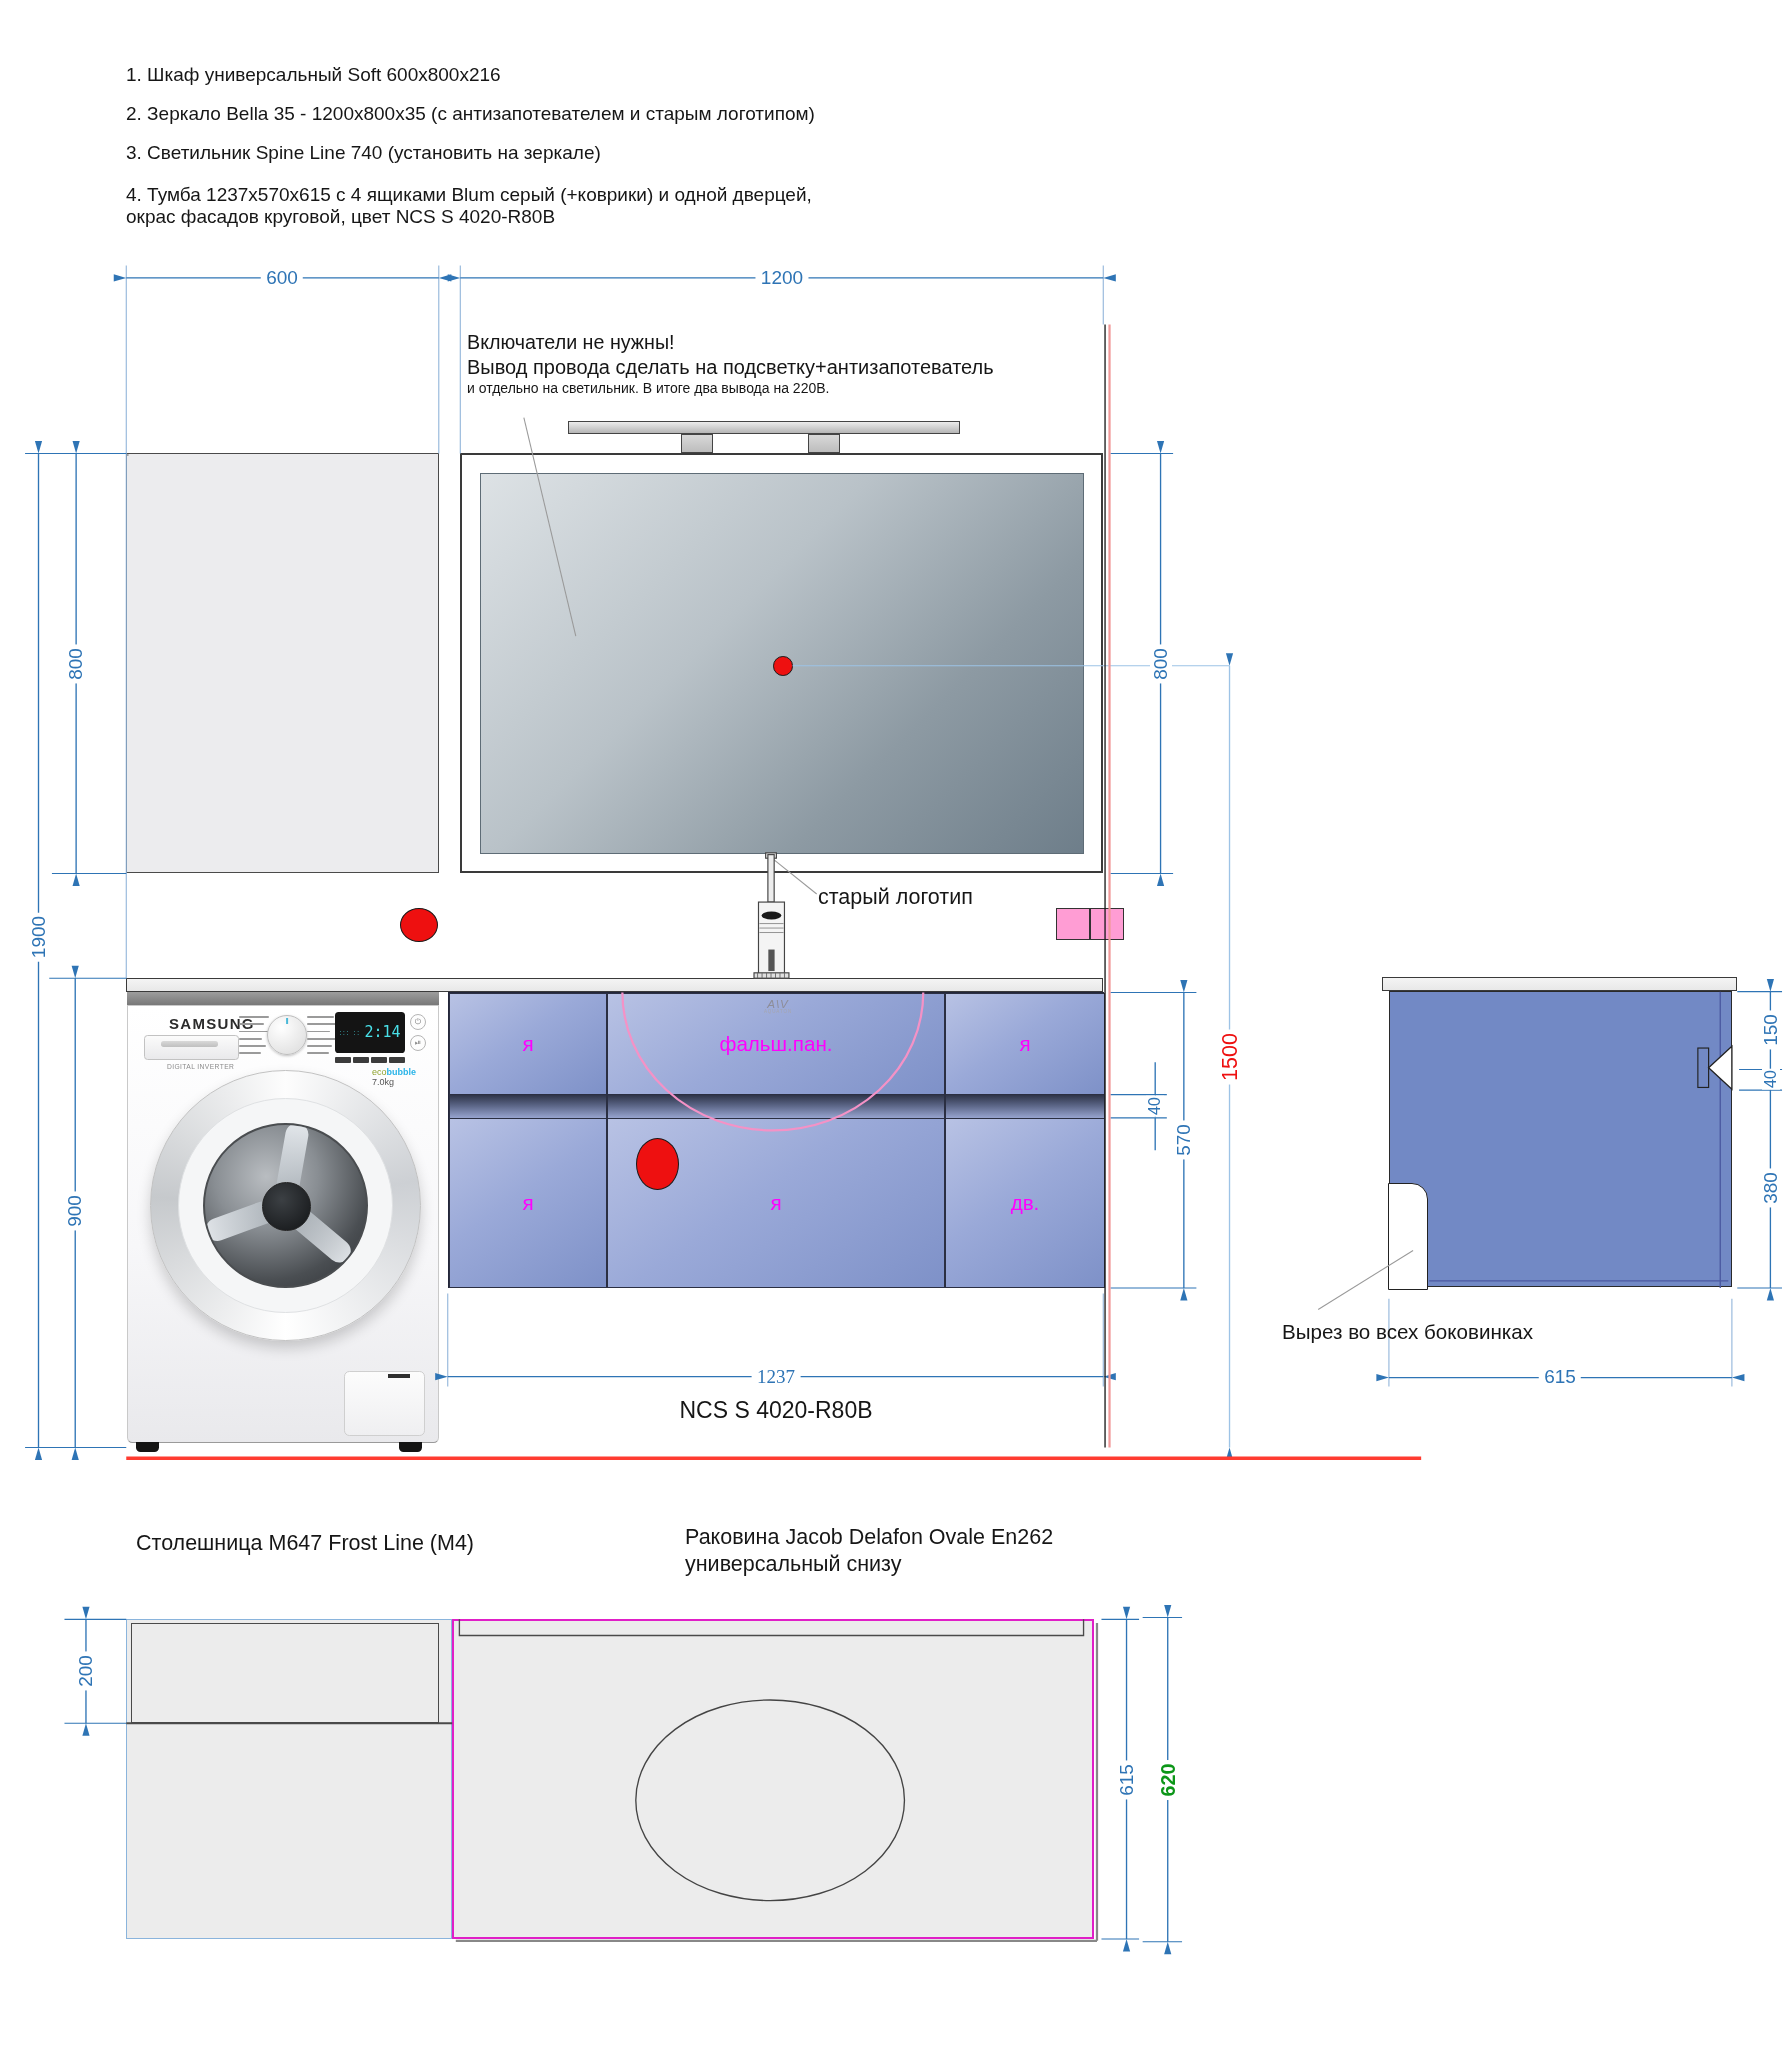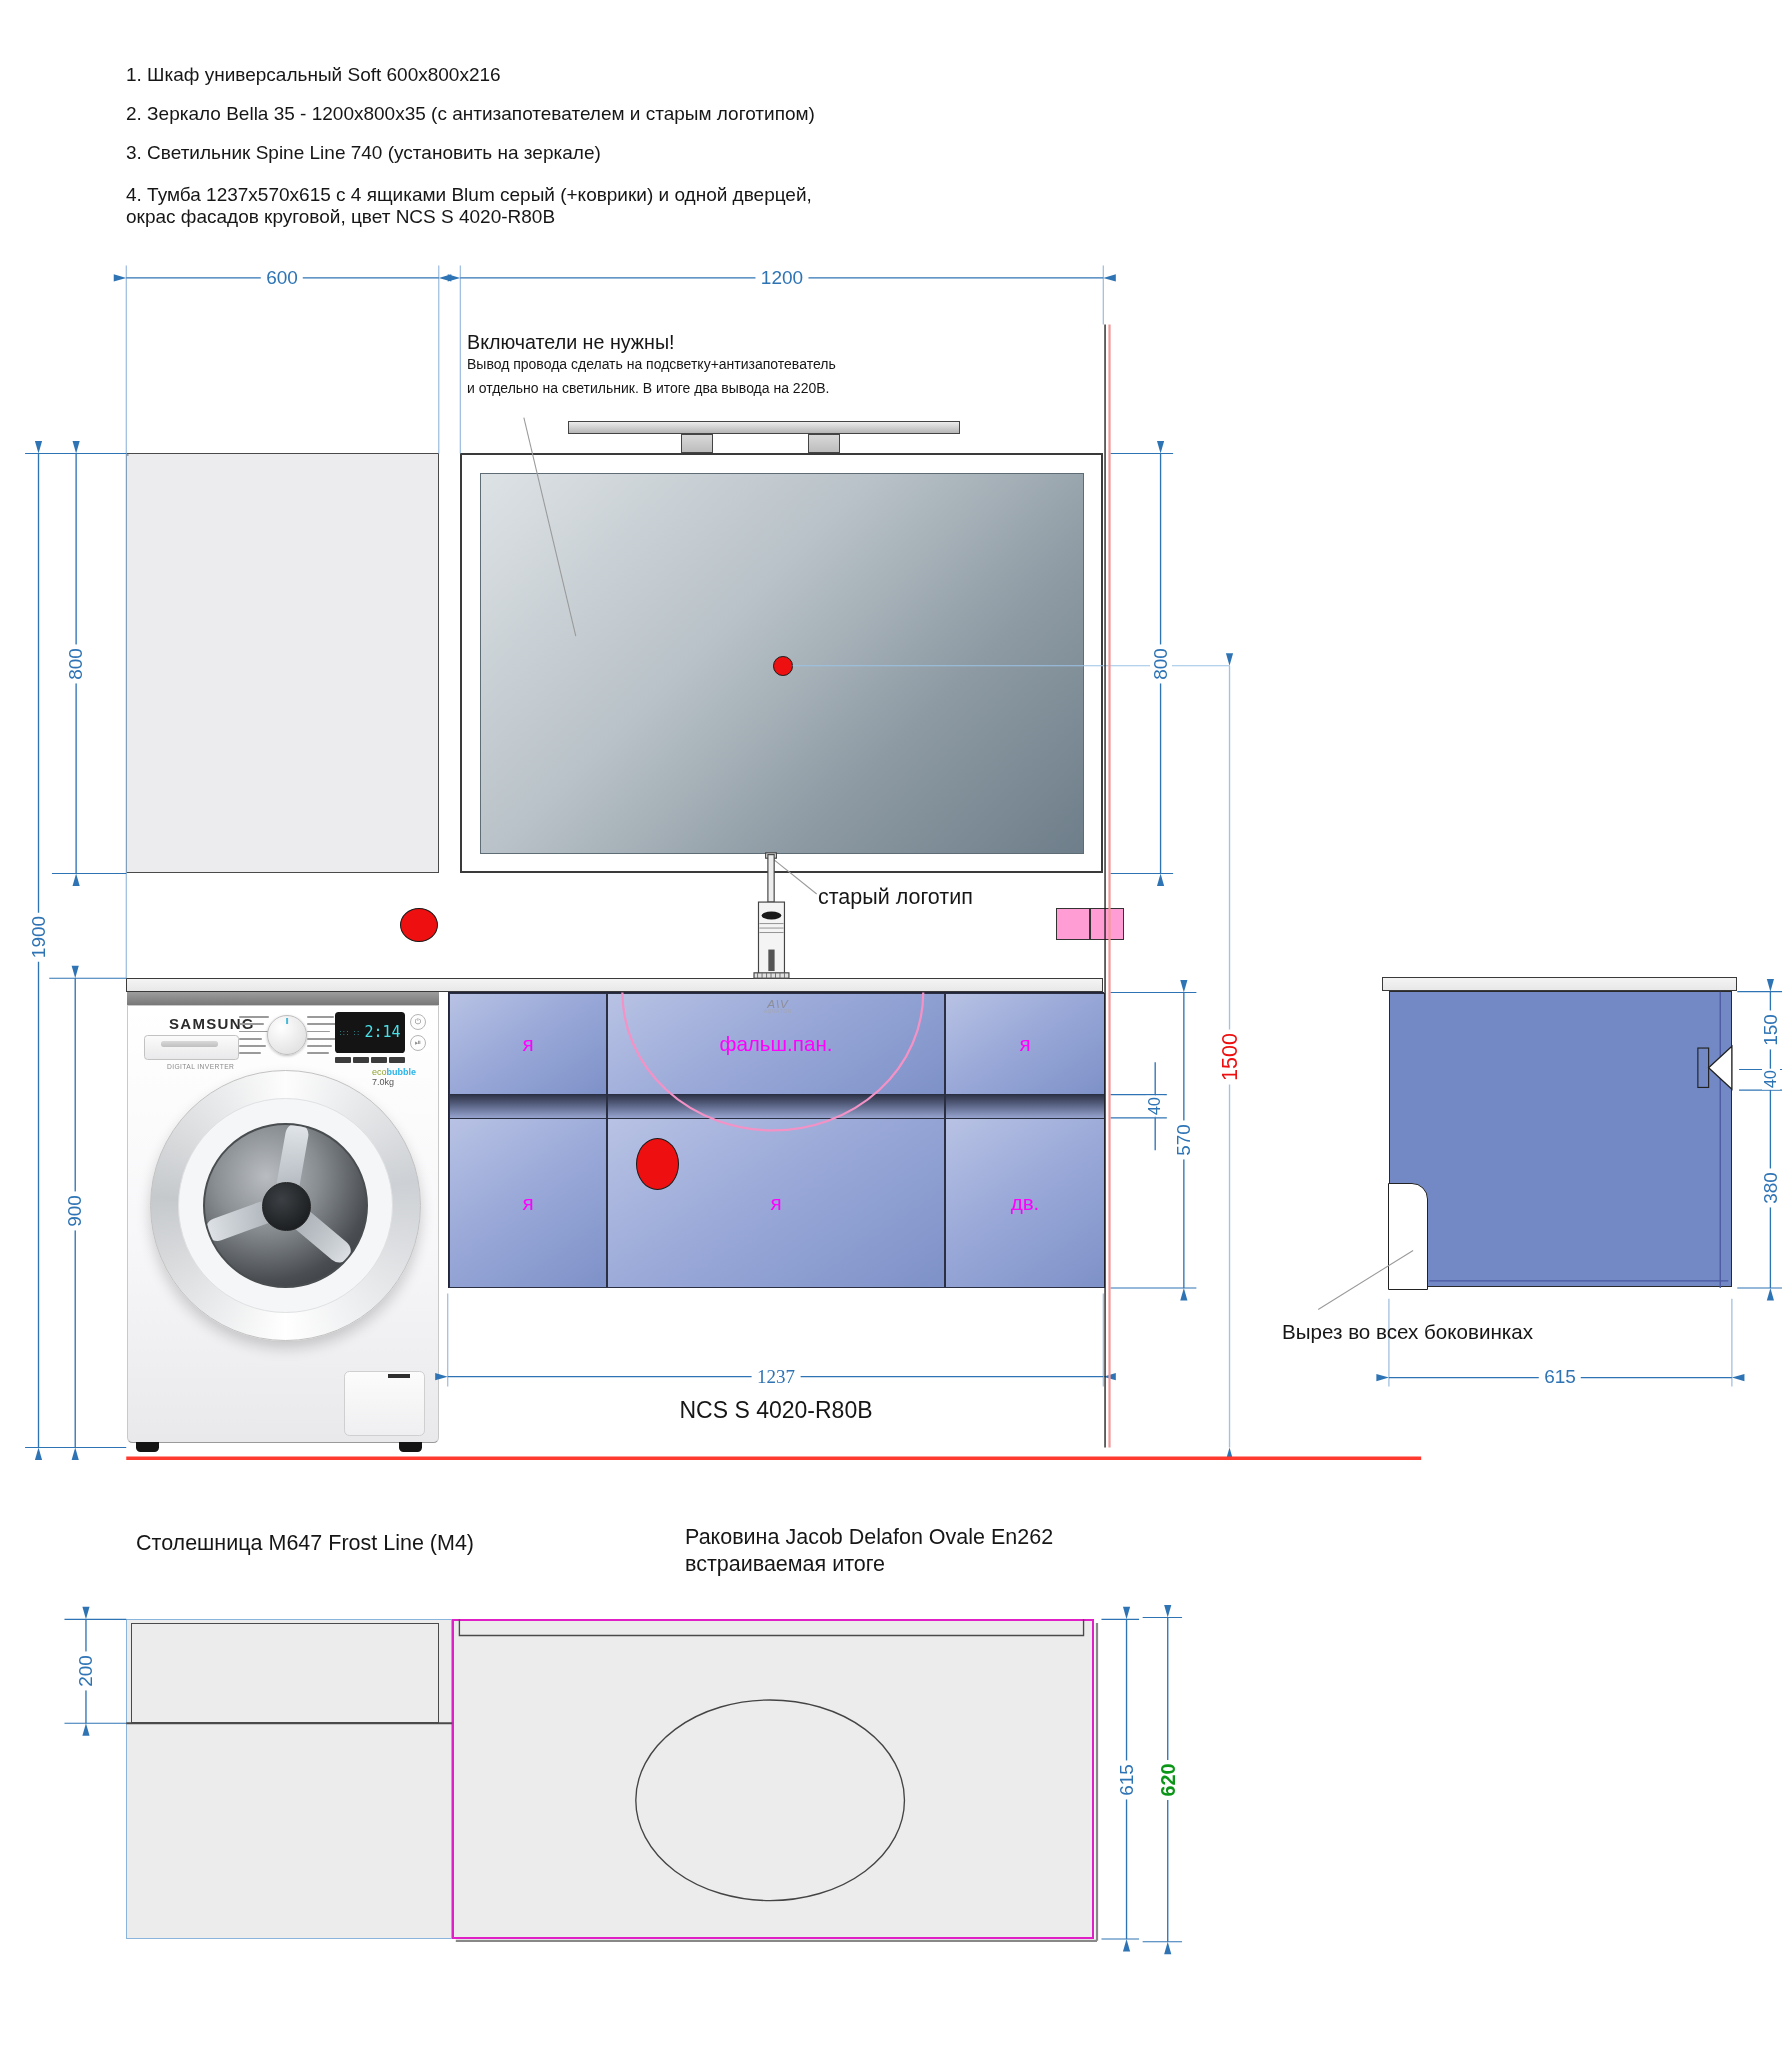--- a/index.html
+++ b/index.html
@@ -314,29 +314,29 @@
     </g>
   </svg>
 
   <div class="txt z5" style="left:126px;top:64px;">1. Шкаф универсальный Soft 600х800х216</div>
   <div class="txt z5" style="left:126px;top:103px;">2. Зеркало Bella 35 - 1200х800х35 (с антизапотевателем и старым логотипом)</div>
   <div class="txt z5" style="left:126px;top:142px;">3. Светильник Spine Line 740 (установить на зеркале)</div>
   <div class="txt z5" style="left:126px;top:184px;">4. Тумба 1237х570х615 с 4 ящиками Blum серый (+коврики) и одной дверцей,</div>
   <div class="txt z5" style="left:126px;top:206px;">окрас фасадов круговой, цвет NCS S 4020-R80B</div>
 
   <div class="txt z5" style="left:467px;top:331px;font-size:19.7px;">Включатели не нужны!</div>
-  <div class="txt z5" style="left:467px;top:356px;font-size:14px;">Вывод провода сделать на подсветку+антизапотеватель</div>
+  <div class="txt z5" style="left:467px;top:356px;font-size:20px;">Вывод провода сделать на подсветку+антизапотеватель</div>
   <div class="txt z5" style="left:467px;top:380px;font-size:14px;">и отдельно на светильник. В итоге два вывода на 220В.</div>
 
   <div class="txt z5" style="left:818px;top:885px;font-size:21.5px;">старый логотип</div>
   <div class="txt z5" style="left:1282px;top:1320px;font-size:20.6px;">Вырез во всех боковинках</div>
   <div class="txt z5" style="left:776px;top:1397px;font-size:23px;transform:translateX(-50%);">NCS S 4020-R80B</div>
   <div class="txt z5" style="left:136px;top:1531px;font-size:21.5px;">Столешница M647 Frost Line (M4)</div>
   <div class="txt z5" style="left:685px;top:1525px;font-size:21.5px;">Раковина Jacob Delafon Ovale En262</div>
-  <div class="txt z5" style="left:685px;top:1552px;font-size:21.5px;">встраиваемая итоге</div>
+  <div class="txt z5" style="left:685px;top:1552px;font-size:21.5px;">универсальный снизу</div>
 
   <div class="dim" style="left:282px;top:278px;">600</div>
   <div class="dim" style="left:782px;top:278px;">1200</div>
   <div class="dim v" style="left:76px;top:664px;">800</div>
   <div class="dim v" style="left:39px;top:937px;">1900</div>
   <div class="dim v" style="left:75px;top:1211px;">900</div>
   <div class="dim v" style="left:1161px;top:664px;">800</div>
   <div class="dim v small" style="left:1155px;top:1106px;">40</div>
   <div class="dim v" style="left:1184px;top:1140px;">570</div>
   <div class="dim v red" style="left:1230px;top:1057px;">1500</div>

